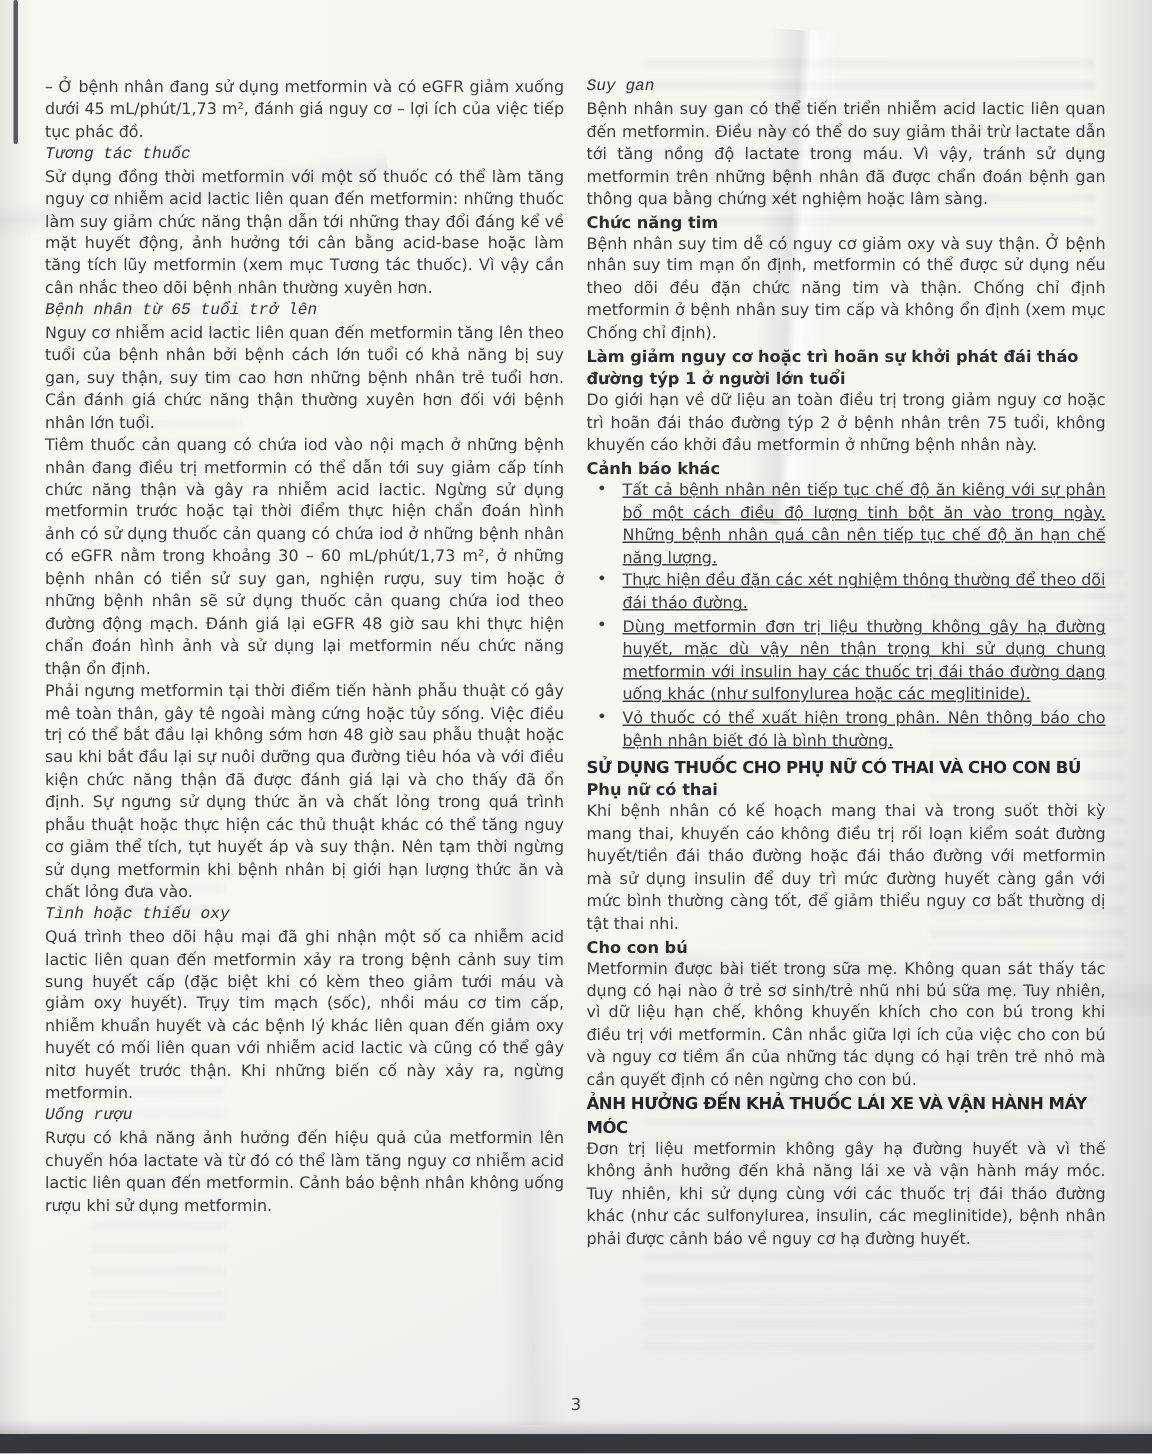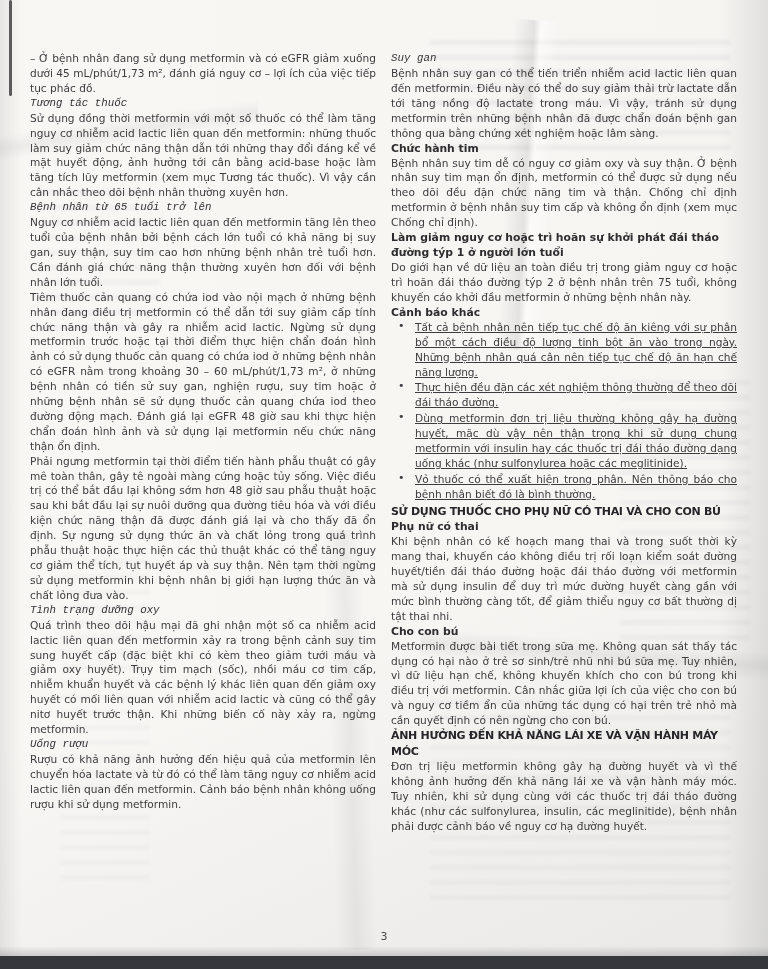--- a/index.html
+++ b/index.html
@@ -96,46 +96,46 @@
   <div class="content">
 
     <div class="col">
       <p class="body-p">– Ở bệnh nhân đang sử dụng metformin và có eGFR giảm xuống dưới 45 mL/phút/1,73 m², đánh giá nguy cơ – lợi ích của việc tiếp tục phác đồ.</p>
       <h4 class="h-italic">Tương tác thuốc</h4>
       <p class="body-p">Sử dụng đồng thời metformin với một số thuốc có thể làm tăng nguy cơ nhiễm acid lactic liên quan đến metformin: những thuốc làm suy giảm chức năng thận dẫn tới những thay đổi đáng kể về mặt huyết động, ảnh hưởng tới cân bằng acid-base hoặc làm tăng tích lũy metformin (xem mục Tương tác thuốc). Vì vậy cần cân nhắc theo dõi bệnh nhân thường xuyên hơn.</p>
       <h4 class="h-italic">Bệnh nhân từ 65 tuổi trở lên</h4>
       <p class="body-p">Nguy cơ nhiễm acid lactic liên quan đến metformin tăng lên theo tuổi của bệnh nhân bởi bệnh cách lớn tuổi có khả năng bị suy gan, suy thận, suy tim cao hơn những bệnh nhân trẻ tuổi hơn. Cần đánh giá chức năng thận thường xuyên hơn đối với bệnh nhân lớn tuổi.</p>
       <p class="body-p">Tiêm thuốc cản quang có chứa iod vào nội mạch ở những bệnh nhân đang điều trị metformin có thể dẫn tới suy giảm cấp tính chức năng thận và gây ra nhiễm acid lactic. Ngừng sử dụng metformin trước hoặc tại thời điểm thực hiện chẩn đoán hình ảnh có sử dụng thuốc cản quang có chứa iod ở những bệnh nhân có eGFR nằm trong khoảng 30 – 60 mL/phút/1,73 m², ở những bệnh nhân có tiền sử suy gan, nghiện rượu, suy tim hoặc ở những bệnh nhân sẽ sử dụng thuốc cản quang chứa iod theo đường động mạch. Đánh giá lại eGFR 48 giờ sau khi thực hiện chẩn đoán hình ảnh và sử dụng lại metformin nếu chức năng thận ổn định.</p>
       <p class="body-p">Phải ngưng metformin tại thời điểm tiến hành phẫu thuật có gây mê toàn thân, gây tê ngoài màng cứng hoặc tủy sống. Việc điều trị có thể bắt đầu lại không sớm hơn 48 giờ sau phẫu thuật hoặc sau khi bắt đầu lại sự nuôi dưỡng qua đường tiêu hóa và với điều kiện chức năng thận đã được đánh giá lại và cho thấy đã ổn định. Sự ngưng sử dụng thức ăn và chất lỏng trong quá trình phẫu thuật hoặc thực hiện các thủ thuật khác có thể tăng nguy cơ giảm thể tích, tụt huyết áp và suy thận. Nên tạm thời ngừng sử dụng metformin khi bệnh nhân bị giới hạn lượng thức ăn và chất lỏng đưa vào.</p>
-      <h4 class="h-italic">Tình trạng dưỡng oxy</h4>
+      <h4 class="h-italic">Tình hoặc thiếu oxy</h4>
       <p class="body-p">Quá trình theo dõi hậu mại đã ghi nhận một số ca nhiễm acid lactic liên quan đến metformin xảy ra trong bệnh cảnh suy tim sung huyết cấp (đặc biệt khi có kèm theo giảm tưới máu và giảm oxy huyết). Trụy tim mạch (sốc), nhồi máu cơ tim cấp, nhiễm khuẩn huyết và các bệnh lý khác liên quan đến giảm oxy huyết có mối liên quan với nhiễm acid lactic và cũng có thể gây nitơ huyết trước thận. Khi những biến cố này xảy ra, ngừng metformin.</p>
       <h4 class="h-italic">Uống rượu</h4>
       <p class="body-p">Rượu có khả năng ảnh hưởng đến hiệu quả của metformin lên chuyển hóa lactate và từ đó có thể làm tăng nguy cơ nhiễm acid lactic liên quan đến metformin. Cảnh báo bệnh nhân không uống rượu khi sử dụng metformin.</p>
     </div>
 
     <div class="col">
       <h4 class="h-italic">Suy gan</h4>
       <p class="body-p">Bệnh nhân suy gan có thể tiến triển nhiễm acid lactic liên quan đến metformin. Điều này có thể do suy giảm thải trừ lactate dẫn tới tăng nồng độ lactate trong máu. Vì vậy, tránh sử dụng metformin trên những bệnh nhân đã được chẩn đoán bệnh gan thông qua bằng chứng xét nghiệm hoặc lâm sàng.</p>
-      <h4 class="h-bold">Chức hành tim</h4>
+      <h4 class="h-bold">Chức năng tim</h4>
       <p class="body-p">Bệnh nhân suy tim dễ có nguy cơ giảm oxy và suy thận. Ở bệnh nhân suy tim mạn ổn định, metformin có thể được sử dụng nếu theo dõi đều đặn chức năng tim và thận. Chống chỉ định metformin ở bệnh nhân suy tim cấp và không ổn định (xem mục Chống chỉ định).</p>
       <h4 class="h-bold">Làm giảm nguy cơ hoặc trì hoãn sự khởi phát đái tháo đường týp 1 ở người lớn tuổi</h4>
       <p class="body-p">Do giới hạn về dữ liệu an toàn điều trị trong giảm nguy cơ hoặc trì hoãn đái tháo đường týp 2 ở bệnh nhân trên 75 tuổi, không khuyến cáo khởi đầu metformin ở những bệnh nhân này.</p>
       <h4 class="h-bold">Cảnh báo khác</h4>
       <ul class="bullets">
         <li>Tất cả bệnh nhân nên tiếp tục chế độ ăn kiêng với sự phân bổ một cách điều độ lượng tinh bột ăn vào trong ngày. Những bệnh nhân quá cân nên tiếp tục chế độ ăn hạn chế năng lượng.</li>
         <li>Thực hiện đều đặn các xét nghiệm thông thường để theo dõi đái tháo đường.</li>
         <li>Dùng metformin đơn trị liệu thường không gây hạ đường huyết, mặc dù vậy nên thận trọng khi sử dụng chung metformin với insulin hay các thuốc trị đái tháo đường dạng uống khác (như sulfonylurea hoặc các meglitinide).</li>
         <li>Vỏ thuốc có thể xuất hiện trong phân. Nên thông báo cho bệnh nhân biết đó là bình thường.</li>
       </ul>
       <h2 class="h-section">SỬ DỤNG THUỐC CHO PHỤ NỮ CÓ THAI VÀ CHO CON BÚ</h2>
       <h4 class="h-bold">Phụ nữ có thai</h4>
       <p class="body-p">Khi bệnh nhân có kế hoạch mang thai và trong suốt thời kỳ mang thai, khuyến cáo không điều trị rối loạn kiểm soát đường huyết/tiền đái tháo đường hoặc đái tháo đường với metformin mà sử dụng insulin để duy trì mức đường huyết càng gần với mức bình thường càng tốt, để giảm thiểu nguy cơ bất thường dị tật thai nhi.</p>
       <h4 class="h-bold">Cho con bú</h4>
       <p class="body-p">Metformin được bài tiết trong sữa mẹ. Không quan sát thấy tác dụng có hại nào ở trẻ sơ sinh/trẻ nhũ nhi bú sữa mẹ. Tuy nhiên, vì dữ liệu hạn chế, không khuyến khích cho con bú trong khi điều trị với metformin. Cân nhắc giữa lợi ích của việc cho con bú và nguy cơ tiềm ẩn của những tác dụng có hại trên trẻ nhỏ mà cần quyết định có nên ngừng cho con bú.</p>
-      <h2 class="h-section">ẢNH HƯỞNG ĐẾN KHẢ NĂNG LÁI XE VÀ VẬN HÀNH MÁY MÓC</h2>
+      <h2 class="h-section">ẢNH HƯỞNG ĐẾN KHẢ THUỐC LÁI XE VÀ VẬN HÀNH MÁY MÓC</h2>
       <p class="body-p">Đơn trị liệu metformin không gây hạ đường huyết và vì thế không ảnh hưởng đến khả năng lái xe và vận hành máy móc. Tuy nhiên, khi sử dụng cùng với các thuốc trị đái tháo đường khác (như các sulfonylurea, insulin, các meglinitide), bệnh nhân phải được cảnh báo về nguy cơ hạ đường huyết.</p>
     </div>
 
   </div>
 
   <div class="page-number">3</div>
 
   <div class="scan-bar-fade"></div>
   <div class="scan-bar"></div>
 

